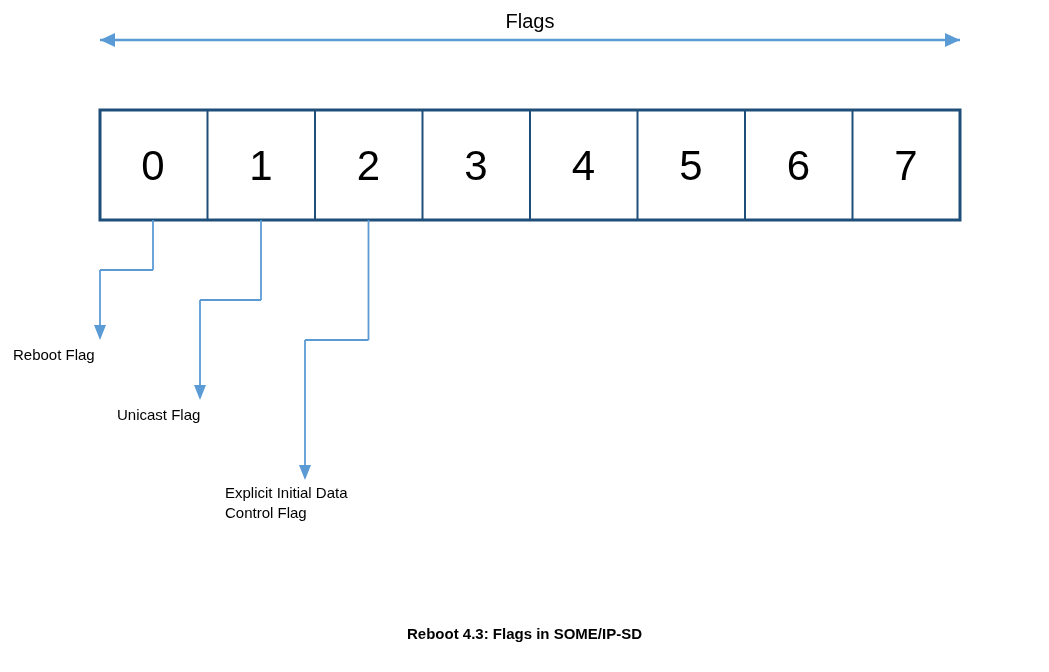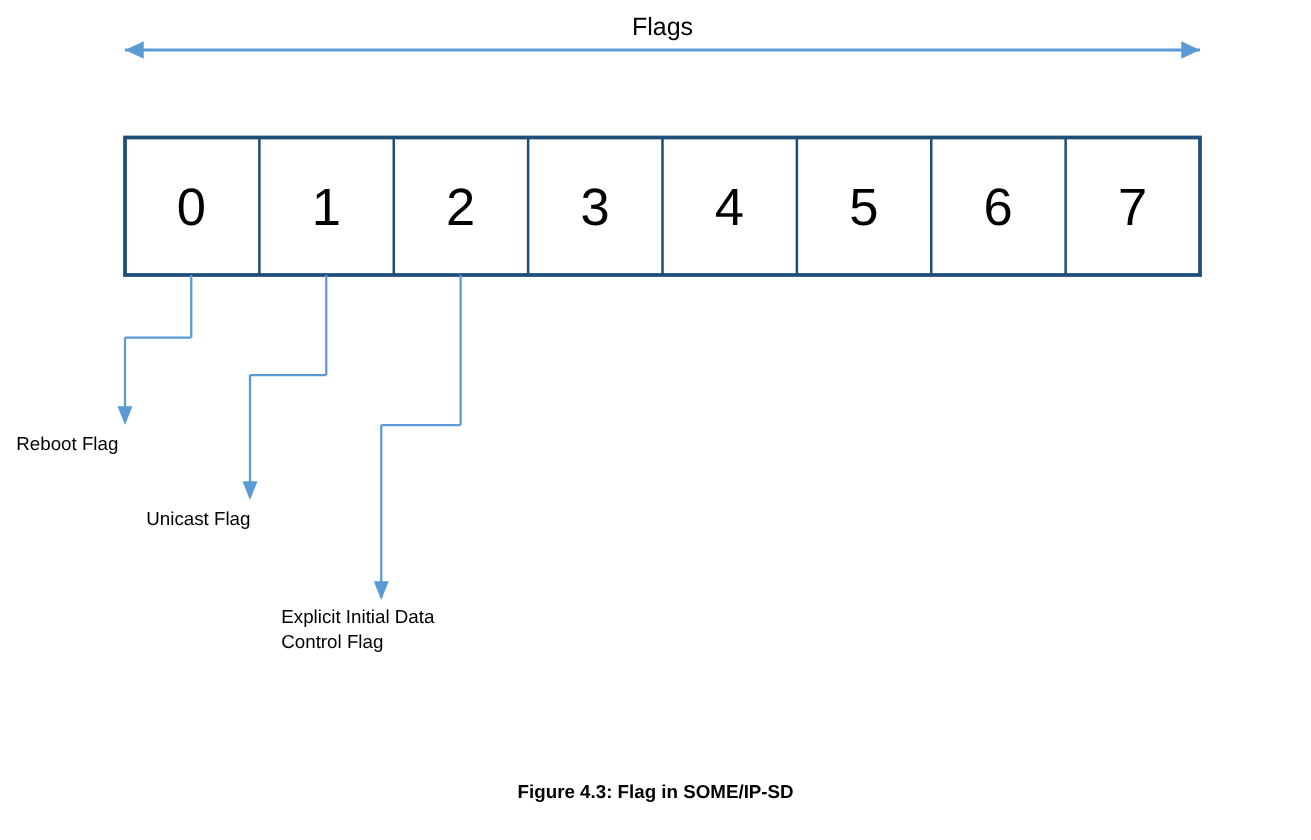--- a/index.html
+++ b/index.html
@@ -104,14 +104,14 @@
 
     <text x="13" y="360" font-size="15" font-family="Arial, sans-serif" fill="#000000">Reboot Flag</text>
 
     <text x="117" y="420" font-size="15" font-family="Arial, sans-serif" fill="#000000">Unicast Flag</text>
 
     <text x="225" y="498" font-size="15" font-family="Arial, sans-serif" fill="#000000" font-weight="normal">Explicit Initial Data</text>
     <text x="225" y="518" font-size="15" font-family="Arial, sans-serif" fill="#000000" font-weight="normal">Control Flag</text>
 
   </svg>
 
-  <div class="figure-caption">Figure 4.3: Flag in SOME/IP-SD</div>
+  <div class="figure-caption">Reboot 4.3: Flags in SOME/IP-SD</div>
 </div>
 
 </body></html>

